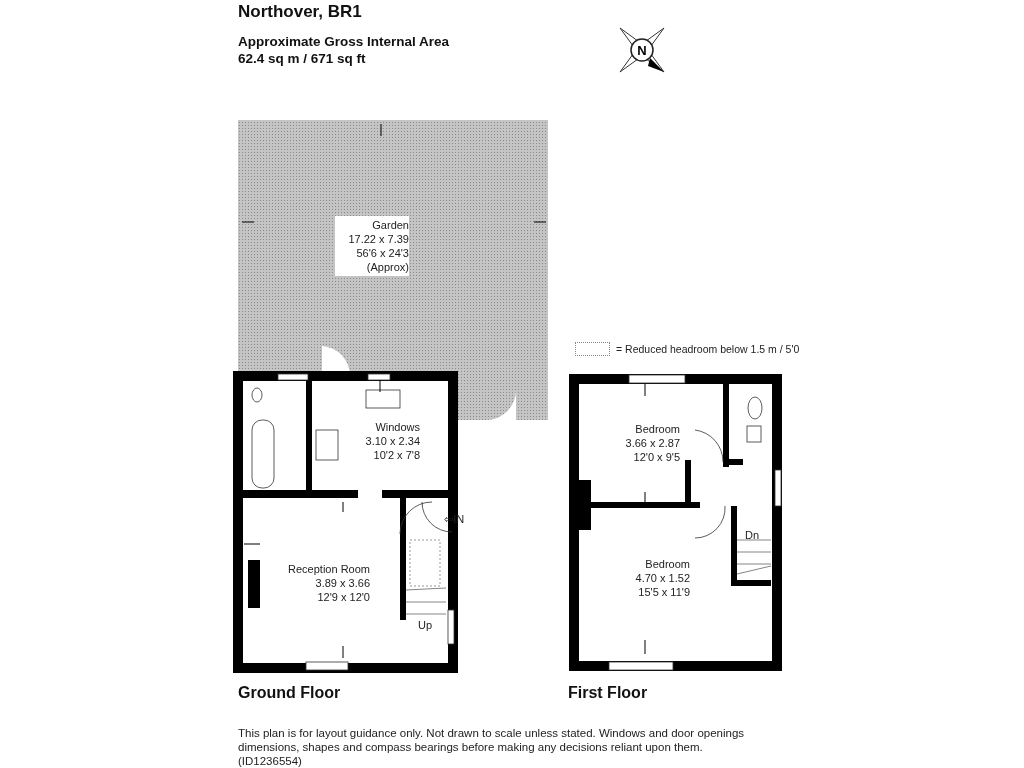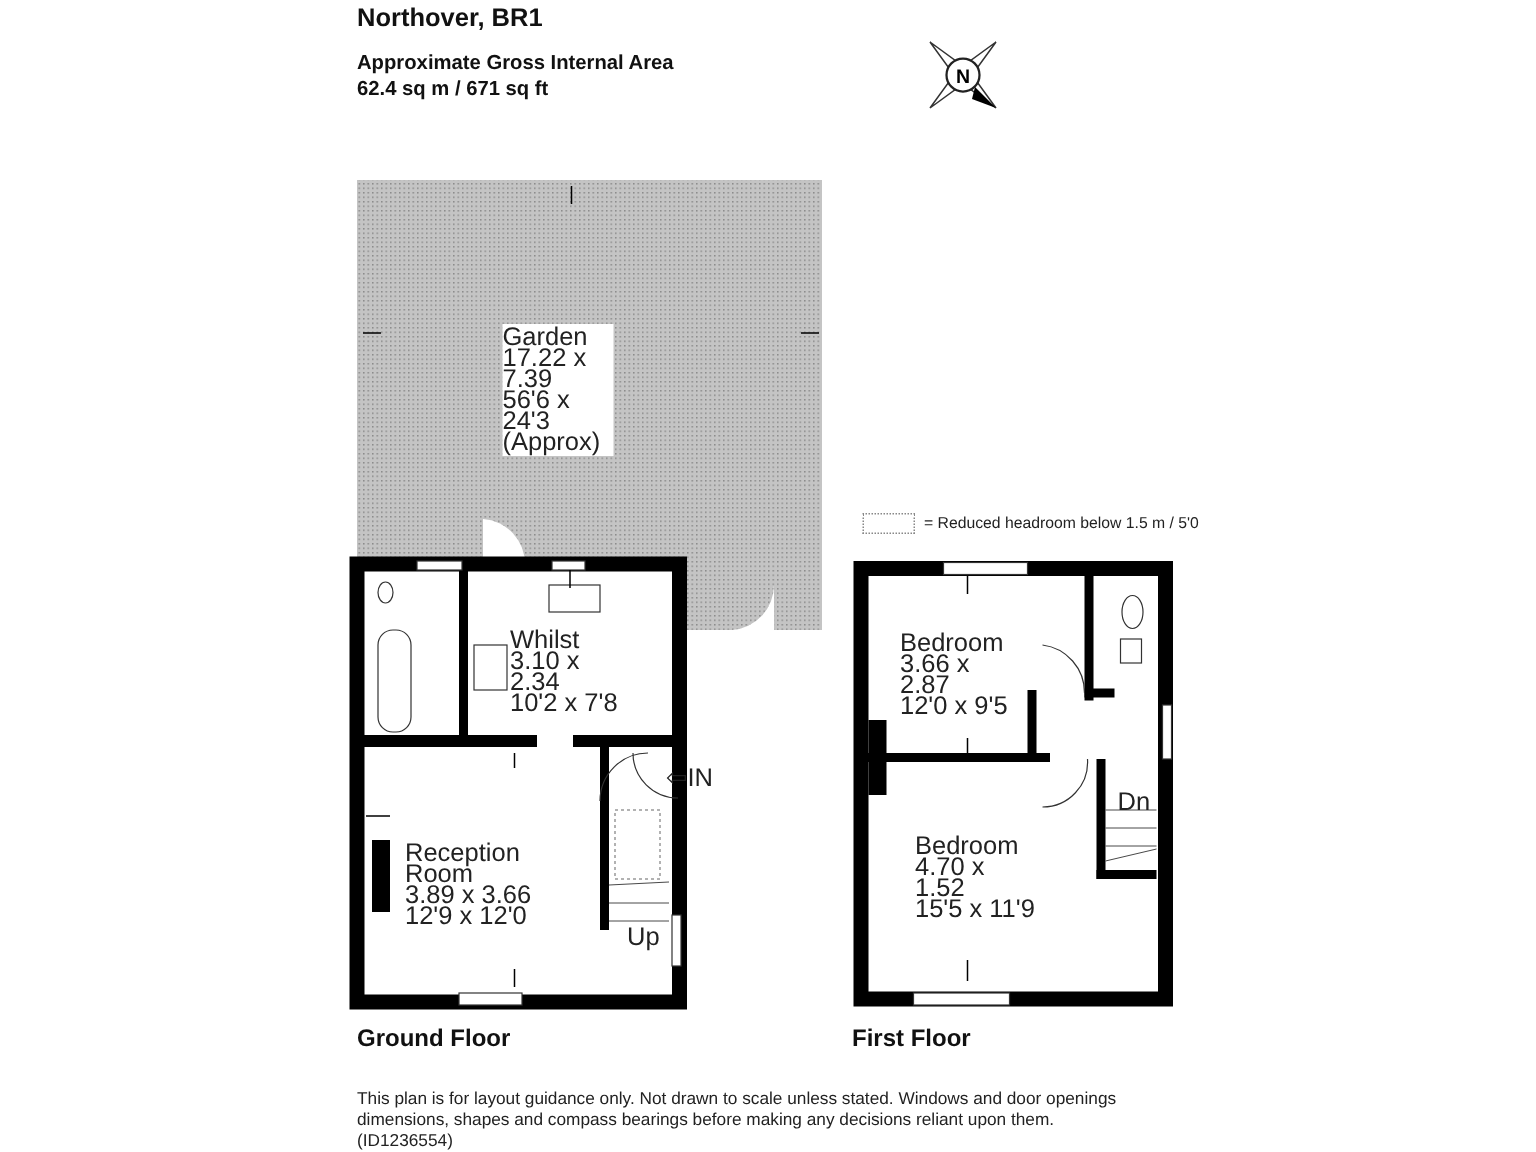--- a/index.html
+++ b/index.html
@@ -2,21 +2,21 @@
 <html><head>
 <meta charset="utf-8">
 <style>
   html,body{margin:0;padding:0;background:#fff;}
   body{width:1024px;height:768px;position:relative;overflow:hidden;font-family:"Liberation Sans",sans-serif;color:#111;}
   .abs{position:absolute;}
   .title{left:238px;top:2px;font-size:17px;font-weight:bold;}
   .sub{left:238px;font-size:13.5px;font-weight:bold;}
   .floor-label{font-size:16px;font-weight:bold;text-align:center;}
   .disclaimer{left:238px;top:726px;font-size:11.5px;line-height:14px;color:#222;width:520px;}
-  .room-label{font-size:17px;text-align:left;line-height:14px;color:#222;}
+  .room-label{font-size:11px;text-align:right;line-height:14px;color:#222;}
   .legend-text{font-size:10.5px;color:#222;}
   svg text{font-family:"Liberation Sans",sans-serif;}
 </style>
 </head>
 <body>
 
 <div class="abs title">Northover, BR1</div>
 <div class="abs sub" style="top:34px">Approximate Gross Internal Area</div>
 <div class="abs sub" style="top:51px">62.4 sq m / 671 sq ft</div>
 
@@ -81,21 +81,21 @@
   <line x1="14" y1="434" x2="30" y2="434" stroke="#000"></line>
 </svg>
 
 <div class="abs room-label" style="left:335px;top:216px;width:74px;background:#fff;padding:2px 0;">
   <div>Garden</div>
   <div>17.22 x 7.39</div>
   <div>56'6 x 24'3</div>
   <div>(Approx)</div>
 </div>
 <div class="abs room-label" style="left:340px;top:420px;width:80px;">
-  <div>Whilst</div>
+  <div>Windows</div>
   <div>3.10 x 2.34</div>
   <div>10'2 x 7'8</div>
 </div>
 <div class="abs room-label" style="left:270px;top:562px;width:100px;">
   <div>Reception Room</div>
   <div>3.89 x 3.66</div>
   <div>12'9 x 12'0</div>
 </div>
 <div class="abs room-label" style="left:444px;top:512px;">
   <span>⇦</span><span>IN</span>

